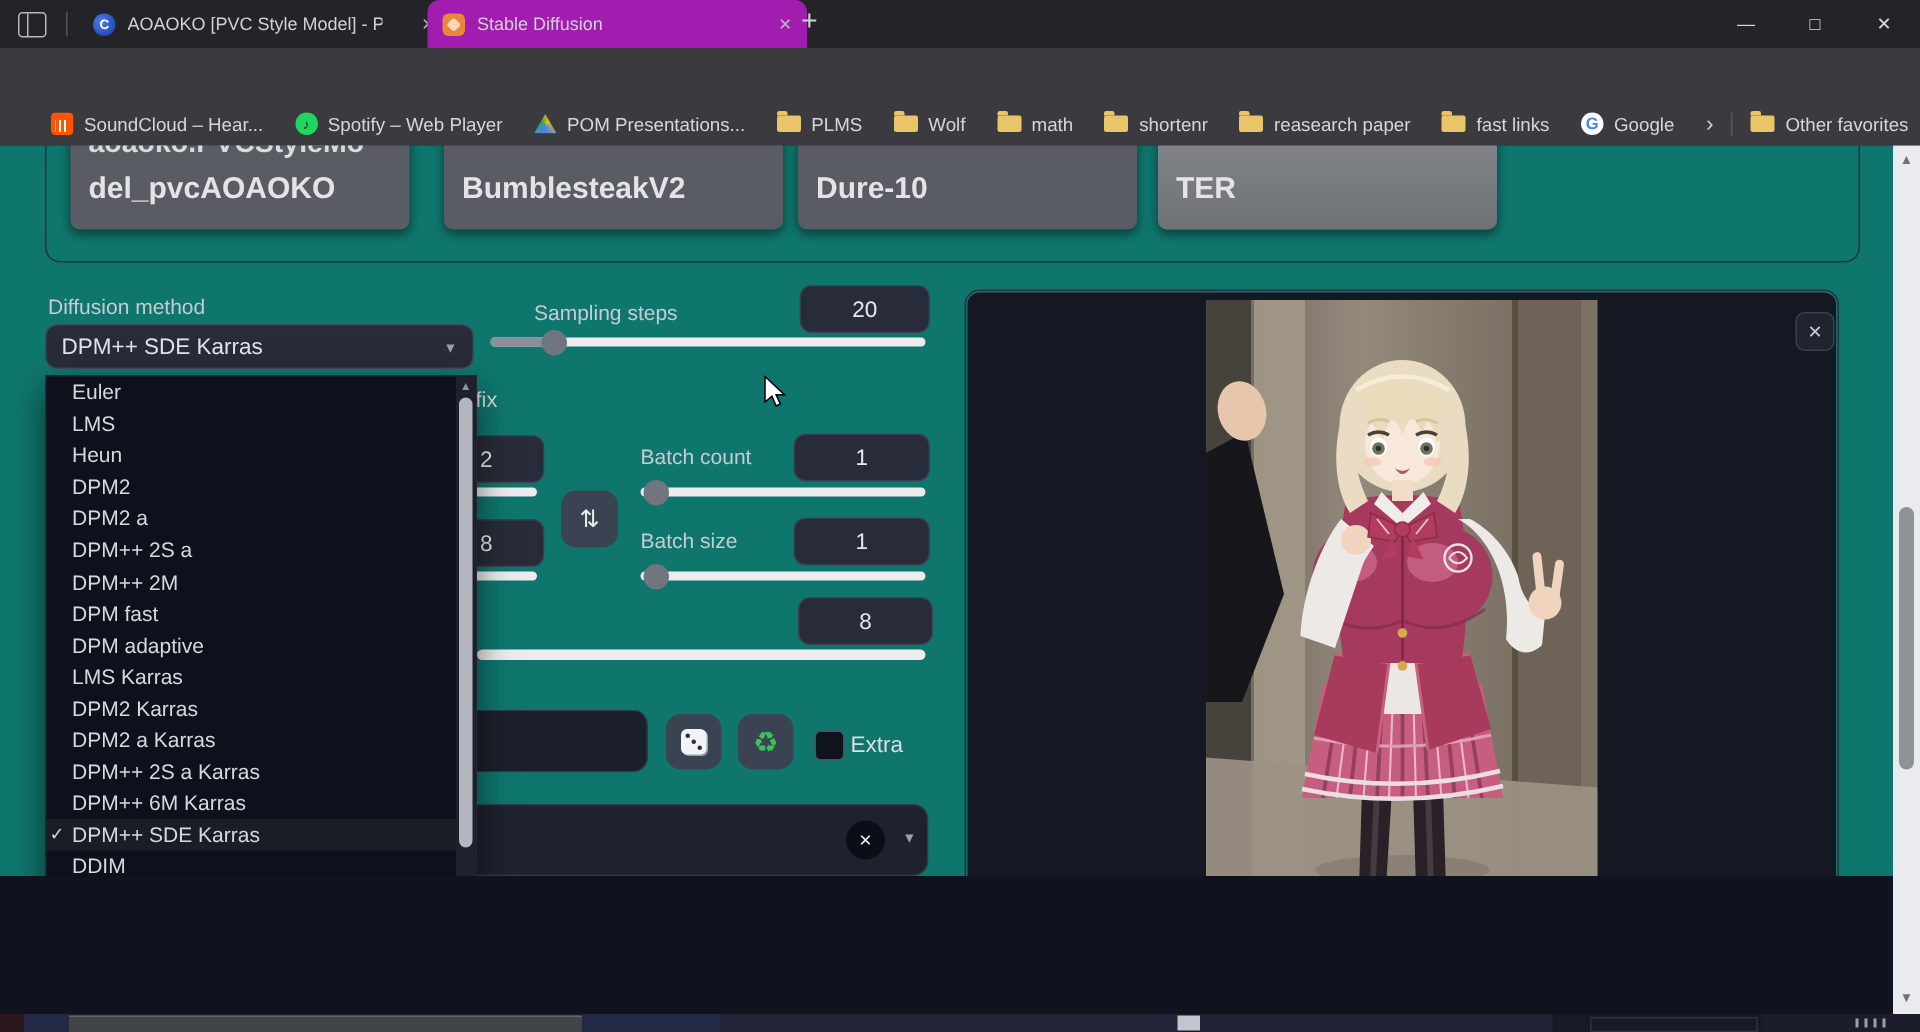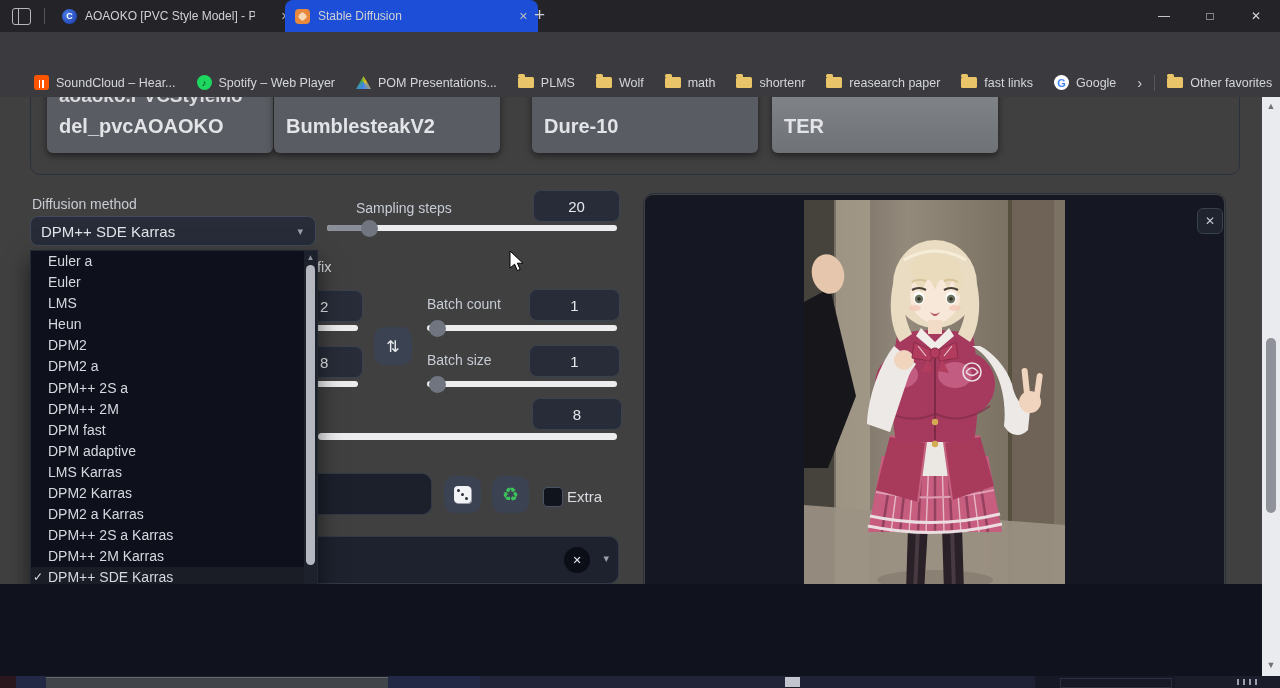--- a/index.html
+++ b/index.html
@@ -5,21 +5,21 @@
   html,body{margin:0;padding:0;}
   body{width:1280px;height:688px;position:relative;overflow:hidden;
        background:#10131e;font-family:"Liberation Sans",sans-serif;
        -webkit-font-smoothing:antialiased;}
   .abs{position:absolute;}
   
   #tabstrip{left:0;top:0;width:1280px;height:32px;background:#242428;}
   .tab{top:0;height:32px;display:flex;align-items:center;gap:8px;padding:0 10px;}
   .tab .title{font-size:12px;color:#cfd1d5;white-space:nowrap;overflow:hidden;max-width:170px;}
   .tab .x{color:#b9bbbf;font-size:11px;margin-left:auto;}
-  .tab.active{background:#1d4ed8;border-radius:8px 8px 0 0;}
+  .tab.active{background:#a21caf;border-radius:8px 8px 0 0;}
   .favicon{width:15px;height:15px;border-radius:50%;display:flex;align-items:center;justify-content:center;
            font-size:9px;font-weight:bold;color:#fff;flex:0 0 auto;}
   .winbtn{width:22px;text-align:center;color:#d8d9db;font-size:12px;top:9px;}
   #toolbar{left:0;top:32px;width:1280px;height:36px;background:#3b3b3f;}
   .navglyph{color:#cfd1d5;font-size:17px;top:40px;}
   #addrpill{left:103px;top:38px;width:415px;height:25px;background:#2b2b2f;border-radius:13px;
             display:flex;align-items:center;color:#e8e9eb;font-size:13px;}
   #addrpill .info{width:14px;height:14px;border:1.2px solid #b9bbbf;border-radius:50%;color:#b9bbbf;
             font-size:9px;display:flex;align-items:center;justify-content:center;margin:0 12px 0 14px;font-style:italic;}
   #addrpill .port{color:#9a9ea6;}
@@ -45,21 +45,21 @@
   .bk-folder::before{content:"";position:absolute;top:-3px;left:0;width:7px;height:3px;background:#e9c468;border-radius:1.5px 1.5px 0 0;}
   .bk-sc{width:15px;height:15px;border-radius:3px;background:#ff5500;flex:0 0 auto;
          background-image:repeating-linear-gradient(90deg,transparent 0 2px,#fff 2px 3.4px);background-size:9px 8px;background-position:3px 5px;background-repeat:no-repeat;}
   .bk-sp{width:15px;height:15px;border-radius:50%;background:#1ed760;color:#0c2912;font-size:9px;
          display:flex;align-items:center;justify-content:center;font-weight:bold;flex:0 0 auto;}
   .bk-dr{width:15px;height:13px;clip-path:polygon(50% 0,100% 100%,0 100%);
          background:conic-gradient(from 180deg,#4285f4,#34a853,#fbbc04,#4285f4);flex:0 0 auto;}
   .bk-gg{width:15px;height:15px;border-radius:50%;background:#fff;color:#4285f4;font-weight:bold;font-size:11px;
          display:flex;align-items:center;justify-content:center;flex:0 0 auto;}
   
-  #page{left:0;top:97px;width:1262px;height:487px;background:#404040;overflow:hidden;}
+  #page{left:0;top:97px;width:1262px;height:487px;background:#0f766e;overflow:hidden;}
   .cardbox{left:30px;top:-20px;width:1208px;height:96px;border:1px solid #2a2f3c;border-radius:10px;}
   .mcard{top:-12px;height:68px;width:226px;background:#595c62;border-radius:6px;
          box-shadow:0 3px 7px rgba(0,0,0,.5);padding:0 12px;box-sizing:border-box;color:#e3e4e7;overflow:hidden;}
   .mcard.hl{background:linear-gradient(#83868b,#6e7176);}
   .mcard .l1{position:absolute;top:0;font-size:19px;font-weight:bold;color:#d9dadd;white-space:nowrap;}
   .mcard .l2{position:absolute;top:30px;font-size:20px;font-weight:bold;white-space:nowrap;}
   .lbl{font-size:14px;color:#c6cbd4;}
   .numin{background:#272c38;border:1px solid #3a4150;border-radius:8px;color:#e6e8ec;font-size:15px;
          display:flex;align-items:center;justify-content:center;}
   .track{background:#ececee;border-radius:4px;}
@@ -304,21 +304,21 @@
   </span>
 </div>
 
 <div id="page" class="abs">
   <div class="cardbox abs"></div>
   <div id="cards">
       <div class="mcard abs" style="left: 47px; position: absolute;">
         <div class="l1">aoaoko.PVCStyleMo</div>
         <div class="l2">del_pvcAOAOKO</div>
       </div>
-      <div class="mcard abs" style="left: 274px; position: absolute;">
+      <div class="mcard abs" style="left: 296px; position: absolute;">
         <div class="l2">BumblesteakV2</div>
       </div>
       <div class="mcard abs" style="left: 532px; position: absolute;">
         <div class="l2">Dure-10</div>
       </div>
       <div class="mcard abs hl" style="left: 772px; position: absolute;">
         <div class="l2">TER</div>
       </div>
     </div>
 
@@ -372,35 +372,34 @@
   <div class="abs ddrop" style="left:318px;top:439px;width:300px;height:46px;">
     <div style="position:absolute;right:28px;top:10px;width:26px;height:26px;border-radius:50%;background:#0b0e16;color:#e8eaee;font-size:11px;display:flex;align-items:center;justify-content:center;">✕</div>
     <span class="caret" style="position:absolute;right:9px;top:15px;">▾</span>
   </div>
   <div class="abs ddrop" style="left:318px;top:502px;width:300px;height:46px;background:#272c38;">
     <span class="caret" style="position:absolute;right:24px;top:15px;">▾</span>
   </div>
 
   <div id="optlist" class="abs">
     <div id="opts">
-        <div class="opt"><span>Euler a</span></div>
         <div class="opt"><span>Euler</span></div>
         <div class="opt"><span>LMS</span></div>
         <div class="opt"><span>Heun</span></div>
         <div class="opt"><span>DPM2</span></div>
         <div class="opt"><span>DPM2 a</span></div>
         <div class="opt"><span>DPM++ 2S a</span></div>
         <div class="opt"><span>DPM++ 2M</span></div>
         <div class="opt"><span>DPM fast</span></div>
         <div class="opt"><span>DPM adaptive</span></div>
         <div class="opt"><span>LMS Karras</span></div>
         <div class="opt"><span>DPM2 Karras</span></div>
         <div class="opt"><span>DPM2 a Karras</span></div>
         <div class="opt"><span>DPM++ 2S a Karras</span></div>
-        <div class="opt"><span>DPM++ 2M Karras</span></div>
+        <div class="opt"><span>DPM++ 6M Karras</span></div>
         <div class="opt sel"><span class="check">✓</span><span>DPM++ SDE Karras</span></div>
         <div class="opt"><span>DDIM</span></div>
         <div class="opt"><span>PLMS</span></div>
       </div>
     <div id="lsb">
       <span class="ar" style="top:2px;">▲</span>
       <div class="th"></div>
       <span class="ar" style="bottom:2px;">▼</span>
     </div>
   </div>

